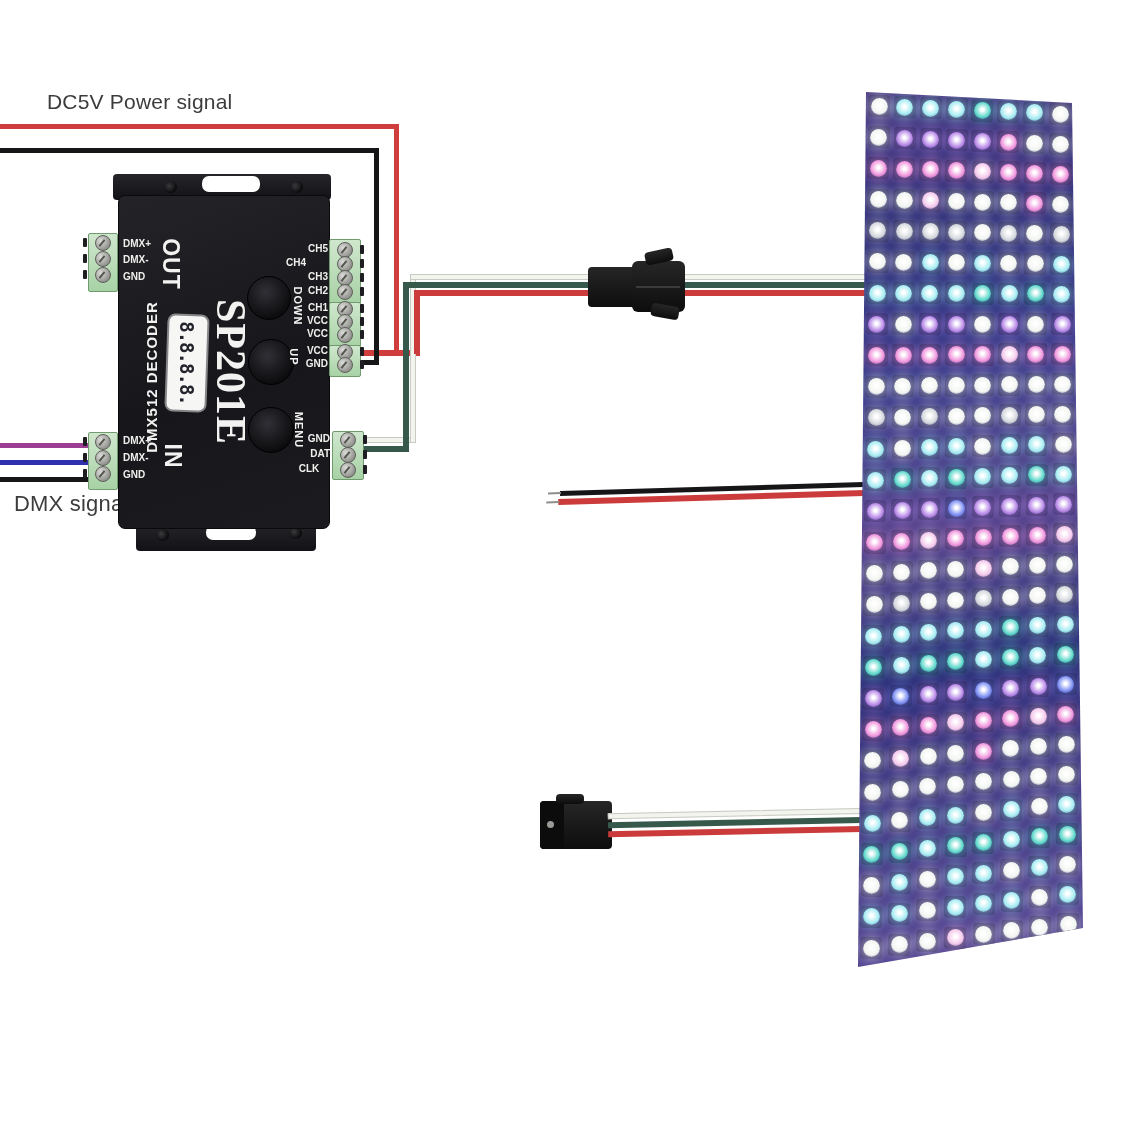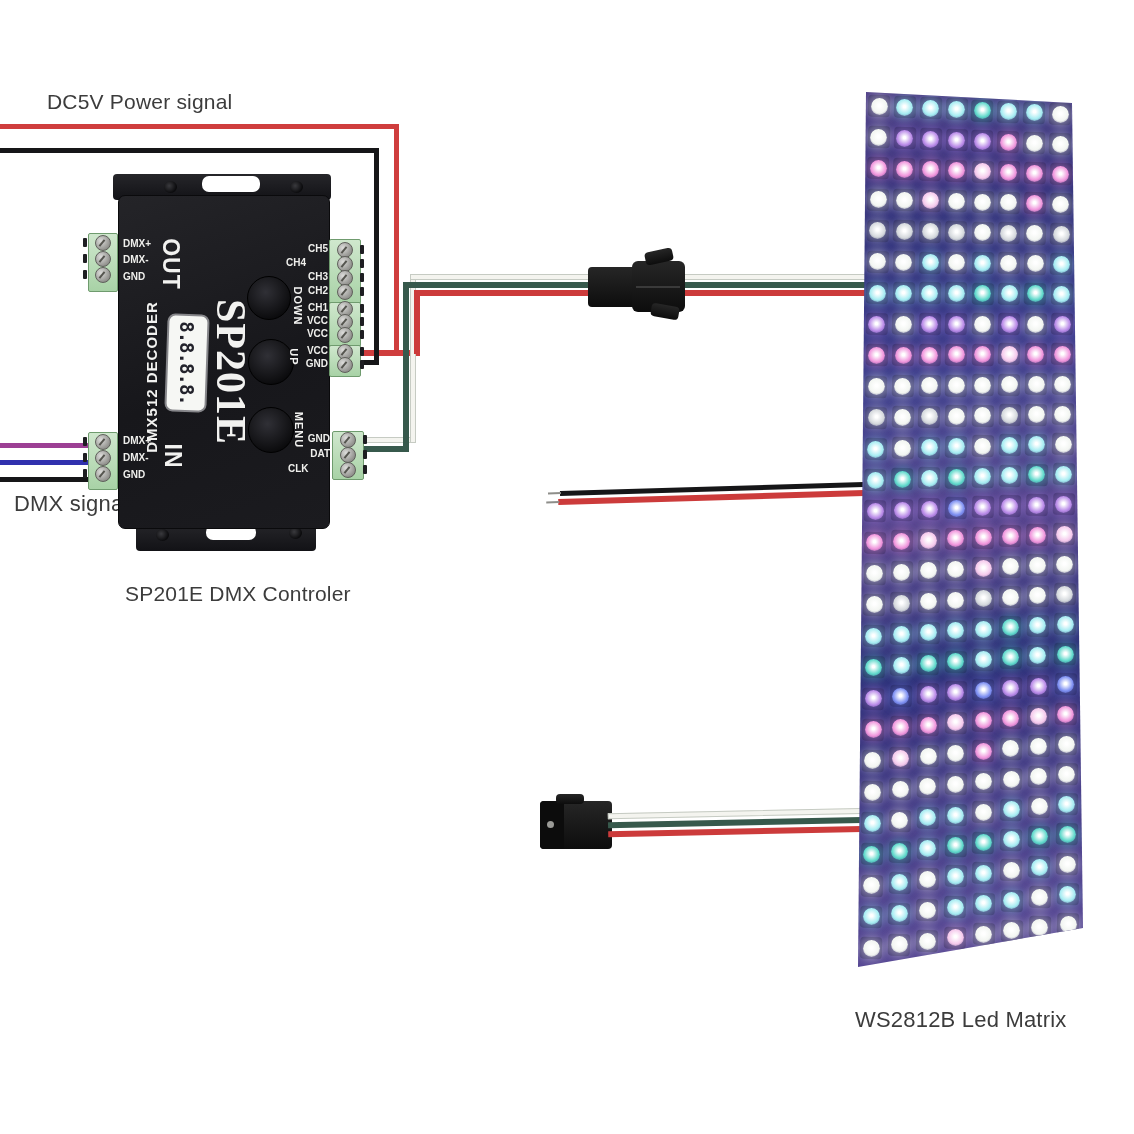--- a/index.html
+++ b/index.html
@@ -36,22 +36,20 @@
   .led{position:absolute;width:17px;height:17px;border-radius:50%;}
   .jst{position:absolute;background:linear-gradient(180deg,#262626,#0d0d0d);border-radius:4px;}
 </style>
 </head>
 <body>
 
 <div id="stage">
 
   <div class="txt-label" style="left:47px;top:90px;">DC5V Power signal</div>
   <div class="txt-label" style="left:14px;top:491px;font-size:22px;">DMX signal</div>
-  <div class="txt-label" style="left:125px;top:582px;">SP201E DMX Controler</div>
-  <div class="txt-label" style="left:855px;top:1007px;font-size:22px;">WS2812B Led Matrix</div>
 
   <div class="wire" style="left:0;top:124px;width:399px;height:5px;background:#cf3d3d;"></div>
   <div class="wire" style="left:394px;top:124px;width:5px;height:228px;background:#cf3d3d;"></div>
   <div class="wire" style="left:352px;top:350px;width:68px;height:6px;background:#cf3d3d;"></div>
   <div class="wire" style="left:0;top:148px;width:379px;height:5px;background:#161618;"></div>
   <div class="wire" style="left:374px;top:148px;width:5px;height:214px;background:#161618;"></div>
   <div class="wire" style="left:352px;top:360px;width:27px;height:5px;background:#161618;"></div>
 
   <div class="wire" style="left:0;top:443px;width:96px;height:5px;background:#9c3f94;"></div>
   <div class="wire" style="left:0;top:460px;width:96px;height:5px;background:#3030ae;"></div>
@@ -653,20 +651,20 @@
     <div class="pin" style="top: 257px; left: 286px; width: 42px; text-align: left;">CH4</div>
     <div class="pin" style="top: 271px; left: 286px; width: 42px; text-align: right;">CH3</div>
     <div class="pin" style="top: 285px; left: 286px; width: 42px; text-align: right;">CH2</div>
     <div class="pin" style="top: 302px; left: 286px; width: 42px; text-align: right;">CH1</div>
     <div class="pin" style="top: 315px; left: 286px; width: 42px; text-align: right;">VCC</div>
     <div class="pin" style="top: 328px; left: 286px; width: 42px; text-align: right;">VCC</div>
     <div class="pin" style="top: 345px; left: 286px; width: 42px; text-align: right;">VCC</div>
     <div class="pin" style="top: 358px; left: 286px; width: 42px; text-align: right;">GND</div>
     <div class="pin" style="top: 433px; left: 288px; width: 42px; text-align: right;">GND</div>
     <div class="pin" style="top: 448px; left: 288px; width: 42px; text-align: right;">DAT</div>
-    <div class="pin" style="top: 463px; left: 288px; width: 42px; text-align: left;">CLK</div>
+    <div class="pin" style="top: 463px; left: 288px; width: 42px; text-align: center;">CLK</div>
     <div class="btn" style="left: 247px; top: 276px; width: 42px; height: 42px;"></div>
     <div class="vtxt" style="left: 298px; top: 306px; transform: translate(-50%, -50%) rotate(90deg); font-size: 11px; font-weight: bold; letter-spacing: 1px;">DOWN</div>
     <div class="btn" style="left: 248px; top: 339px; width: 44px; height: 44px;"></div>
     <div class="vtxt" style="left: 294px; top: 357px; transform: translate(-50%, -50%) rotate(90deg); font-size: 11px; font-weight: bold; letter-spacing: 1px;">UP</div>
     <div class="btn" style="left: 248px; top: 407px; width: 44px; height: 44px;"></div>
     <div class="vtxt" style="left: 299px; top: 430px; transform: translate(-50%, -50%) rotate(90deg); font-size: 11px; font-weight: bold; letter-spacing: 1px;">MENU</div>
   </div>
 
 </body></html>

